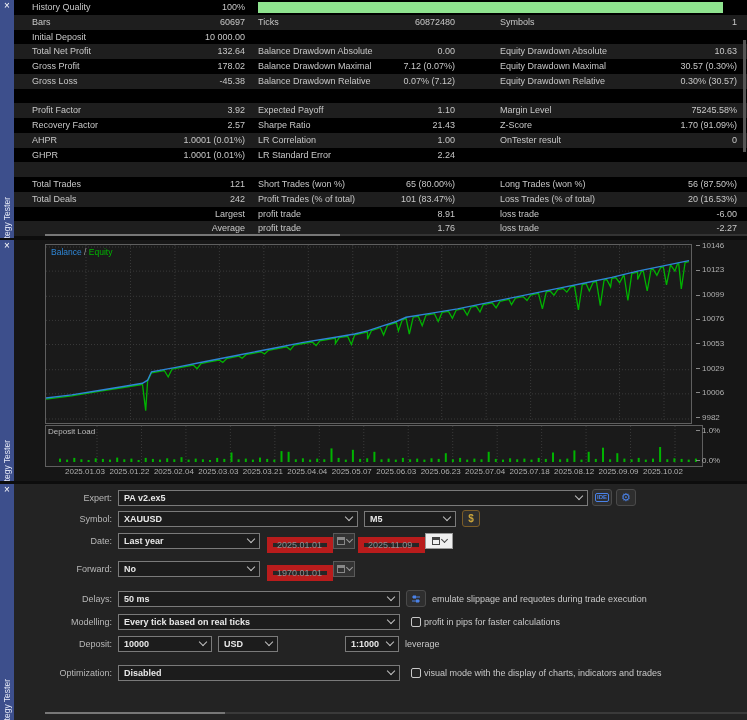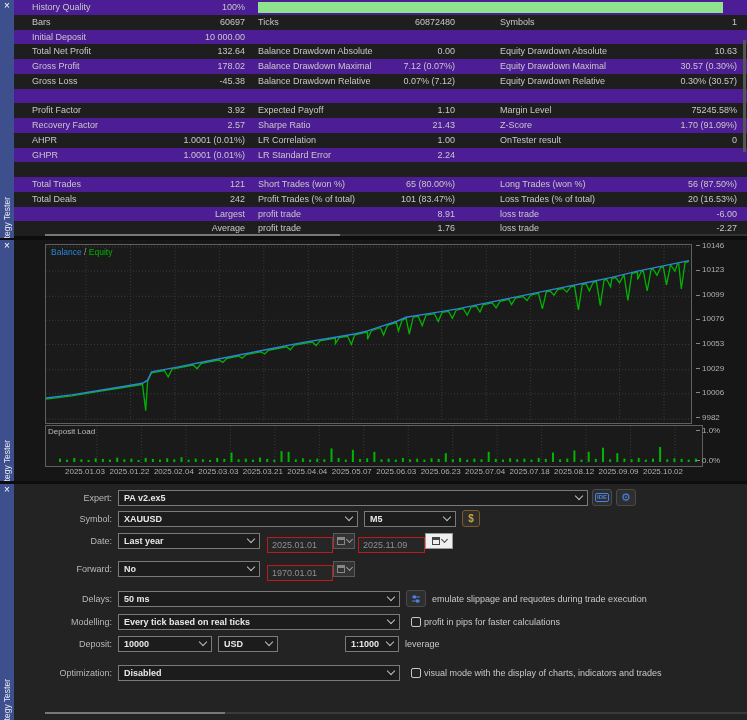--- a/index.html
+++ b/index.html
@@ -9,21 +9,21 @@
   .vtab{position:absolute;left:0;width:14px;background:#3d4f8c;overflow:hidden;}
   .vclose{position:absolute;top:0;left:0;right:0;text-align:center;color:#ffffff;
           font-size:10px;line-height:12px;cursor:default;}
   .vtitle{position:absolute;bottom:-16px;left:2px;writing-mode:vertical-rl;
           transform:rotate(180deg);color:#e6eaf8;font-size:8.5px;white-space:nowrap;}
   
   #stats-panel{position:absolute;left:14px;top:0;width:733px;height:236px;background:#1e1e1e;}
   .srow{position:relative;height:14.75px;line-height:14.75px;display:grid;
         grid-template-columns:150px 63px 13px 132px 65px 45px 150px 87px;
         padding-left:18px;font-size:9px;}
-  .srow.alt{background:#4c1d95;}
+  .srow.alt{background:#000000;}
   .srow .c{overflow:hidden;white-space:nowrap;}
   .srow .v{text-align:right;}
   #hq-bar{position:absolute;left:244px;top:2px;width:465px;height:11px;}
   #stats-hscroll{position:absolute;left:31px;right:0;bottom:0;height:2px;background:#333;}
   #stats-hthumb{position:absolute;left:0;top:0;height:2px;width:295px;background:#777;}
   #stats-vscroll{position:absolute;right:1px;top:40px;width:3px;height:112px;background:#555;}
   
   #chart-panel{position:absolute;left:14px;top:240px;width:733px;height:241px;background:#161616;}
   #plot-wrap{position:absolute;left:31px;top:4px;width:645px;height:178px;
              border:1px solid #5f5f5f;background:#1a1a1a;}
@@ -38,21 +38,21 @@
              white-space:nowrap;}
   
   #set-panel{position:absolute;left:14px;top:484px;width:733px;height:236px;background:#232323;}
   .frow{position:absolute;left:0;right:0;height:17px;display:flex;align-items:center;font-size:9px;}
   .flabel{width:98px;text-align:right;margin-right:6px;color:#b8b8b8;flex:none;}
   .dd{display:flex;align-items:center;justify-content:space-between;box-sizing:border-box;
       height:16px;border:1px solid #7a7a7a;background:#1c1c1c;padding:0 5px;flex:none;cursor:default;}
   .dd .dtext{font-weight:700;color:#e8e8e8;font-size:9px;overflow:hidden;white-space:nowrap;text-align:center;}
   .chev{width:5px;height:5px;border-right:1.3px solid #c0c0c0;border-bottom:1.3px solid #c0c0c0;
         transform:rotate(45deg);margin-top:-3px;flex:none;}
-  .datef{display:flex;align-items:center;box-sizing:border-box;height:16px;border:1px solid #b91c1c;
+  .datef{display:flex;align-items:center;box-sizing:border-box;height:16px;border:6px solid #b91c1c;
          background:#262626;padding:0 4px;color:#8f8f8f;flex:none;margin-top:8px;}
   .calbtn{display:flex;align-items:center;justify-content:center;gap:2px;box-sizing:border-box;
           height:16px;width:22px;border:1px solid #5a5a5a;background:#333;flex:none;cursor:default;}
   .calbtn.lite{background:#f0f0f0;border-color:#999;width:28px;}
   .cal{width:8px;height:8px;border:1px solid #888;box-sizing:border-box;
        background:linear-gradient(#888 0 2px,transparent 2px);}
   .calbtn.lite .cal{border-color:#444;background:linear-gradient(#444 0 2px,transparent 2px);}
   .calbtn .chev{border-color:#999;width:4px;height:4px;}
   .calbtn.lite .chev{border-color:#444;}
   .sqbtn{display:flex;align-items:center;justify-content:center;box-sizing:border-box;height:17px;

